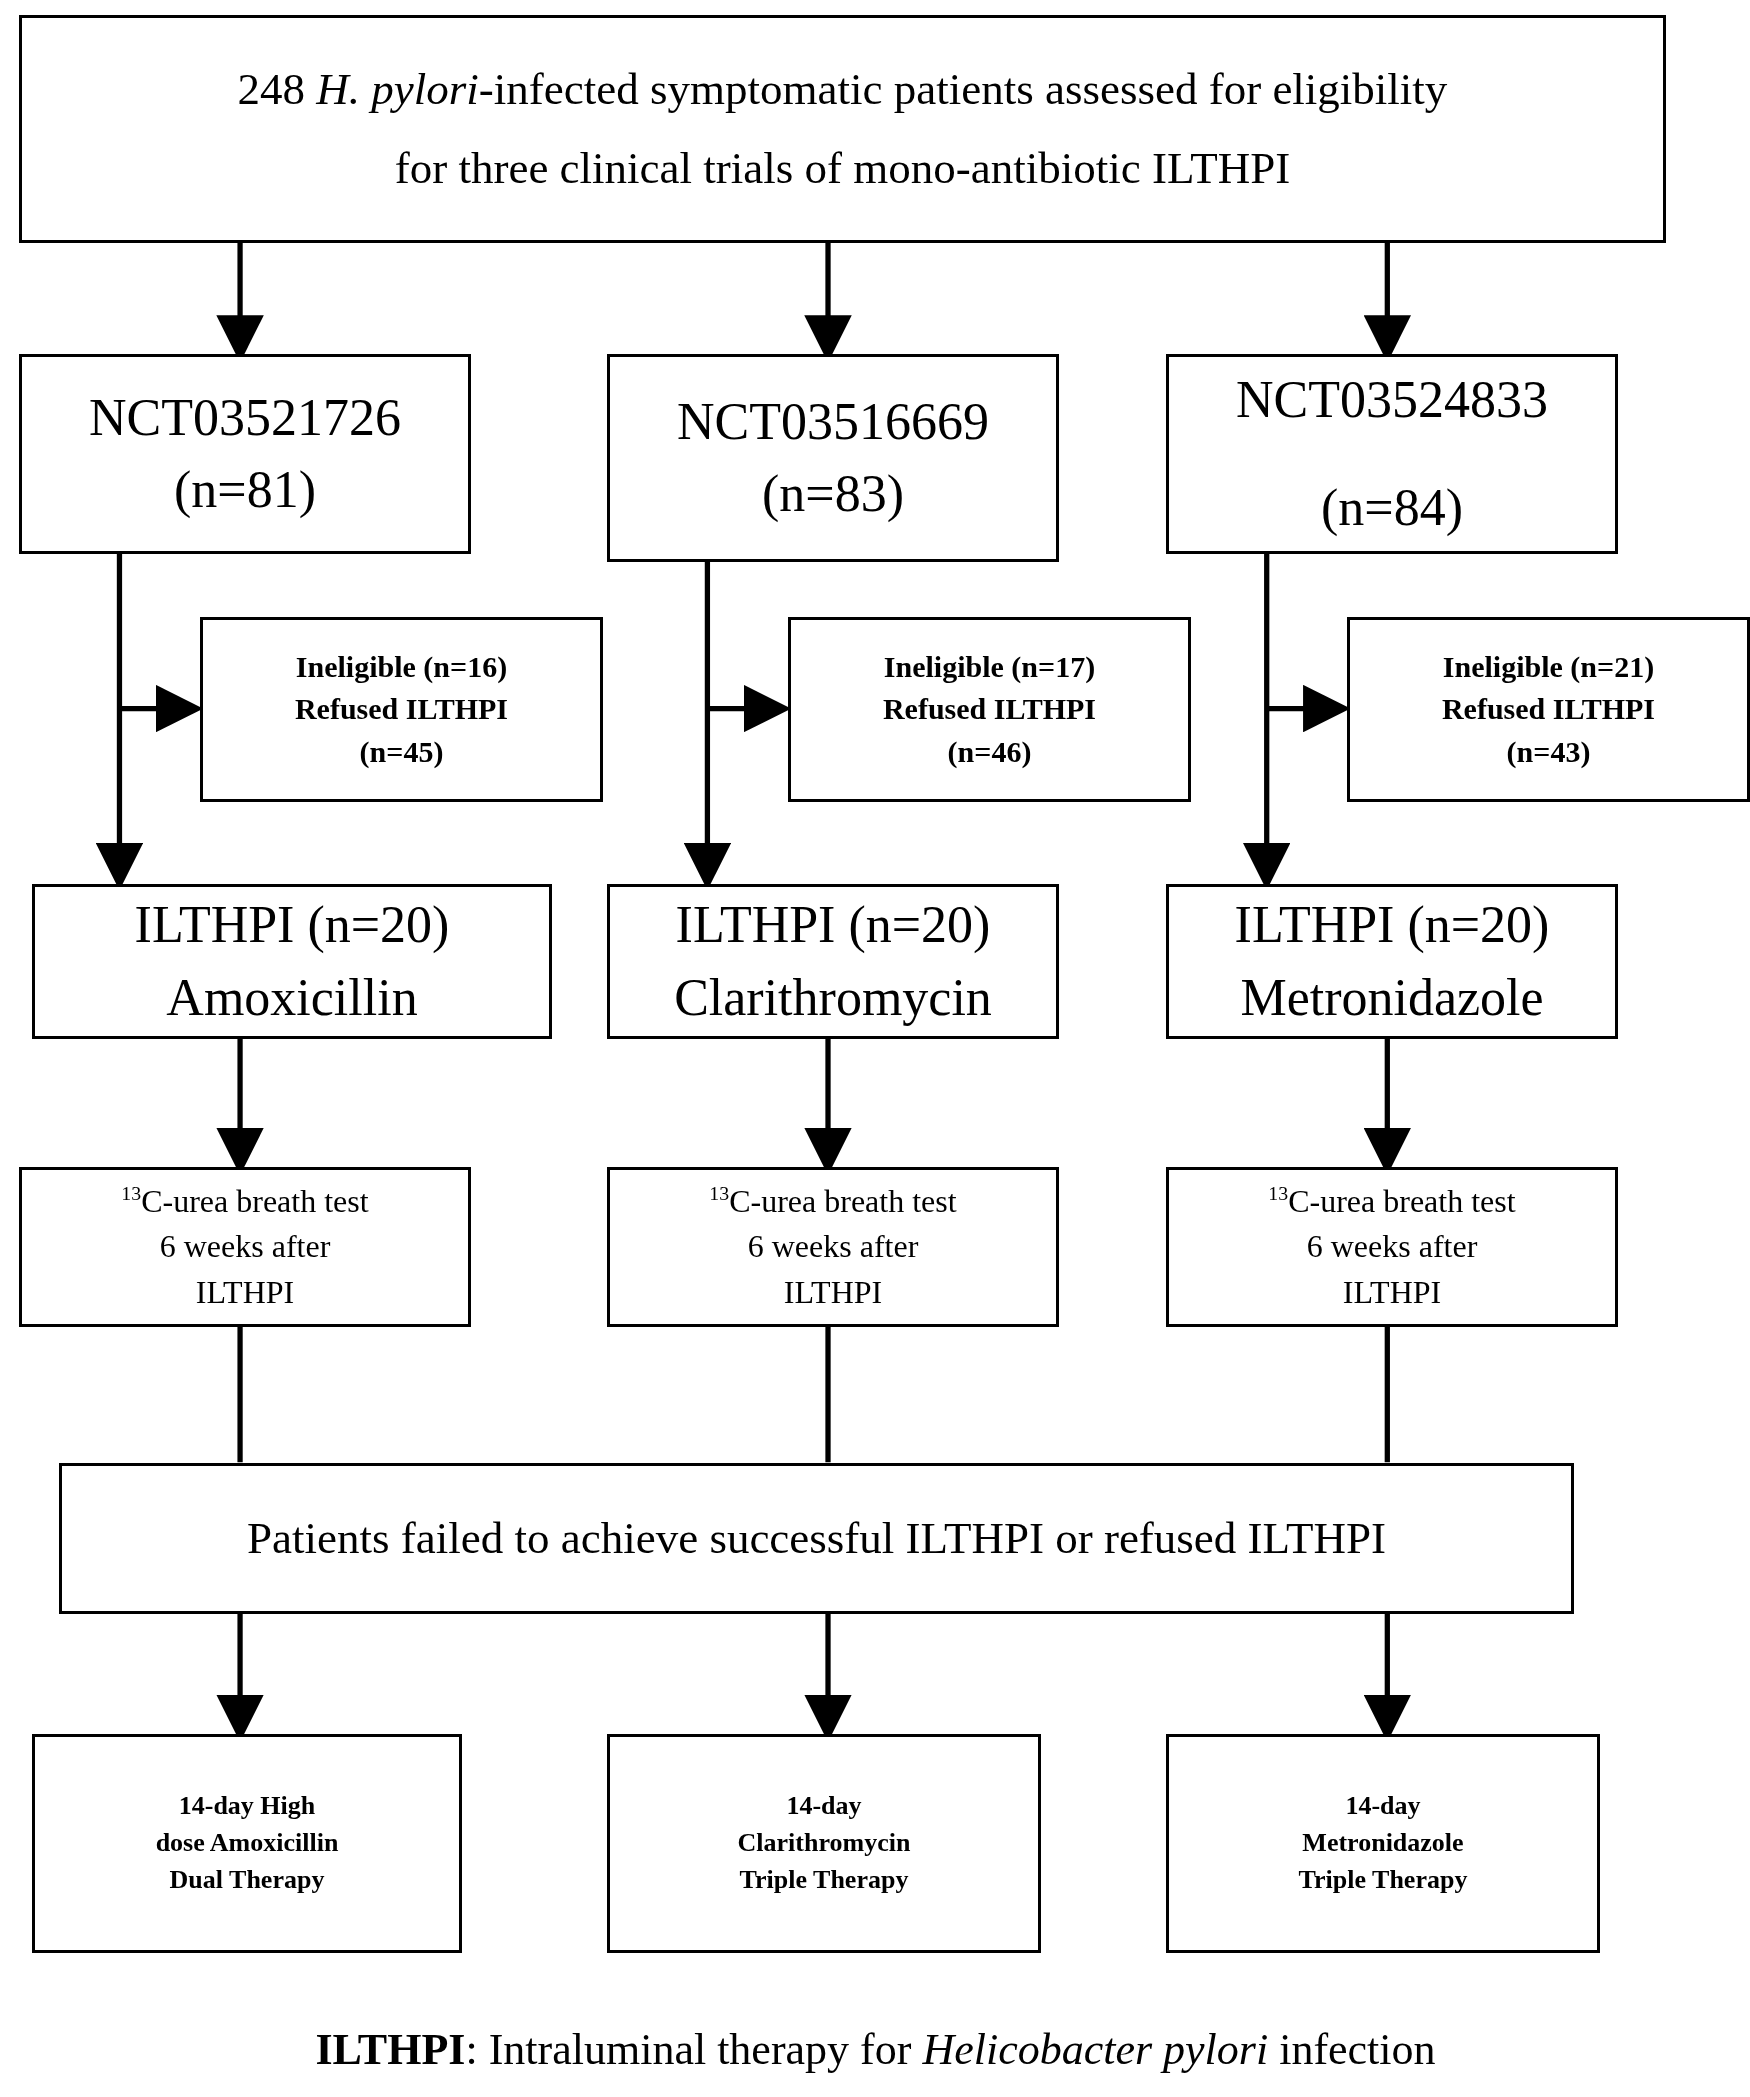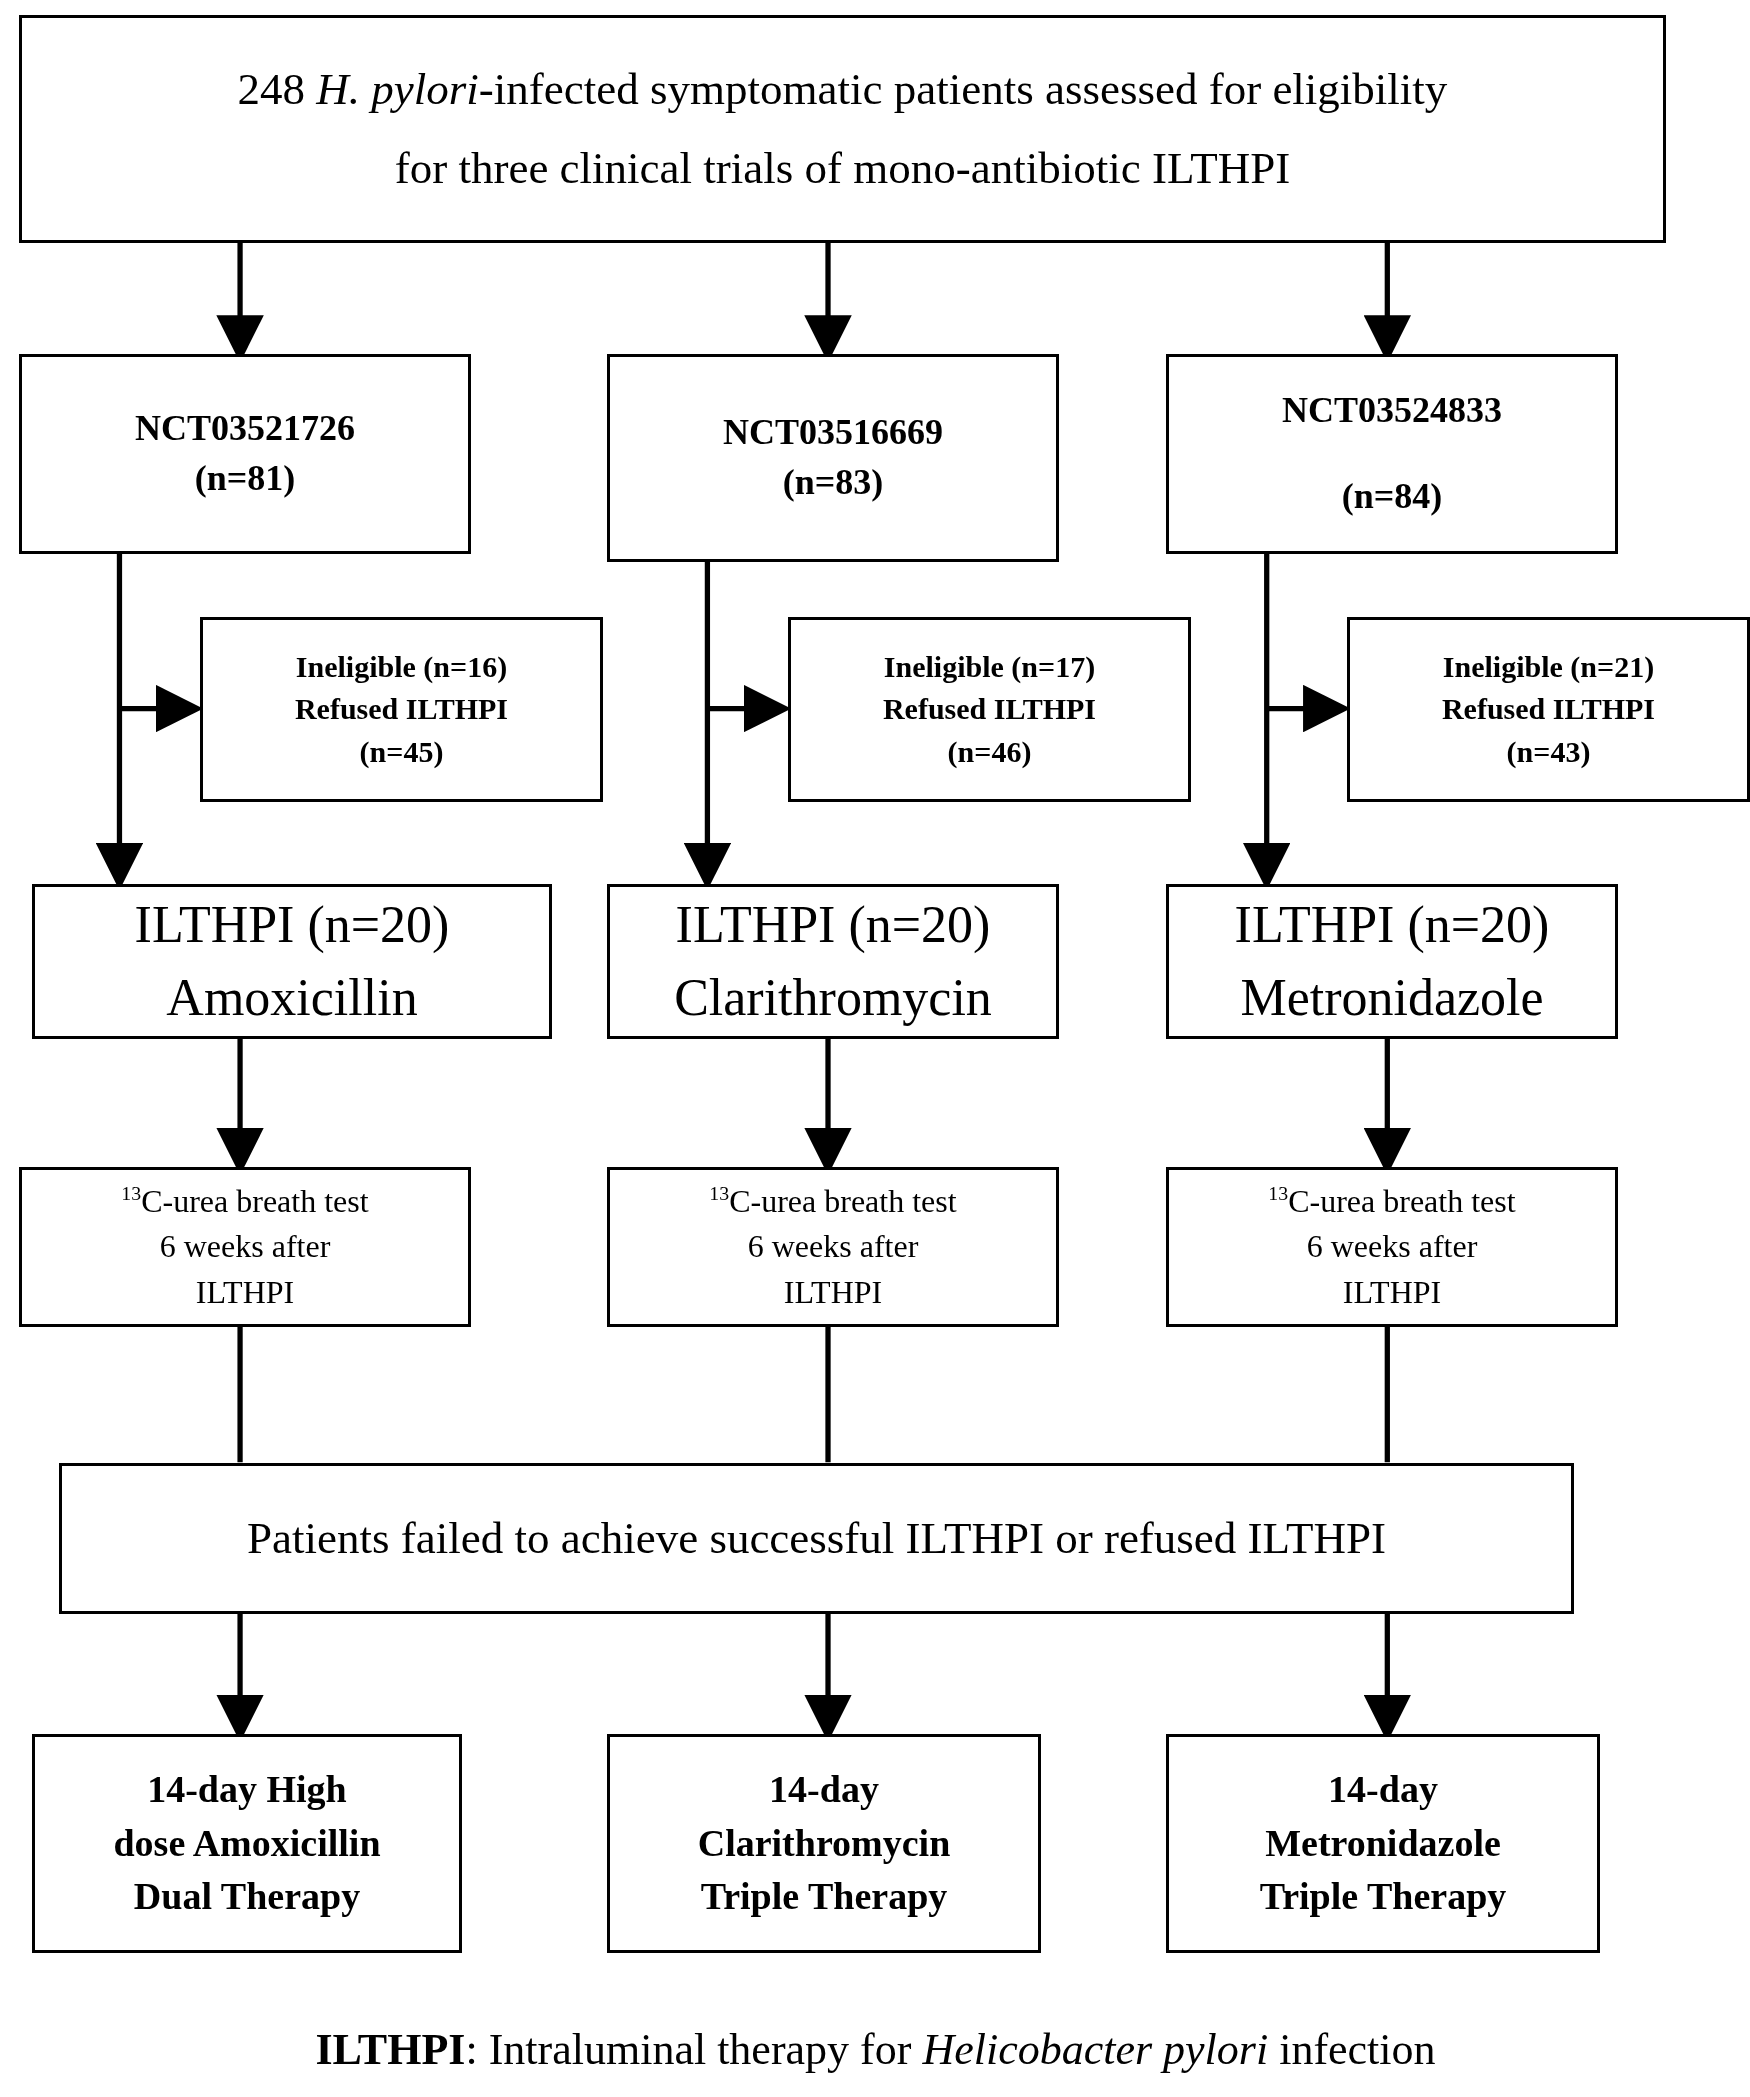--- a/index.html
+++ b/index.html
@@ -34,26 +34,26 @@
     flex-direction: column;
     align-items: center;
     justify-content: center;
     text-align: center;
     line-height: 1.45;
   }
   .node .ln { display: block; white-space: nowrap; }
 
   
   .t-title   { font-size: 45px; font-weight: 400; line-height: 1.75; }
-  .t-nct     { font-size: 36px; font-weight: 700; line-height: 1.38; }
+  .t-nct     { font-size: 52px; font-weight: 400; line-height: 1.38; }
   .t-inelig  { font-size: 30px; font-weight: 700; line-height: 1.42; }
   .t-ilthpi  { font-size: 52px; font-weight: 400; line-height: 1.40; }
   .t-ubt     { font-size: 32px; font-weight: 400; line-height: 1.42; }
   .t-failed  { font-size: 45px; font-weight: 400; line-height: 1.5; justify-content: center; }
-  .t-therapy { font-size: 38px; font-weight: 700; line-height: 1.42; }
+  .t-therapy { font-size: 26px; font-weight: 700; line-height: 1.42; }
 
   .it { font-style: italic; }
   .bd { font-weight: 700; }
   sup.iso { font-size: 0.62em; vertical-align: super; line-height: 0; }
 
   #footnote {
     position: absolute;
     left: 0;
     top: 2024px;
     width: 1751px;

